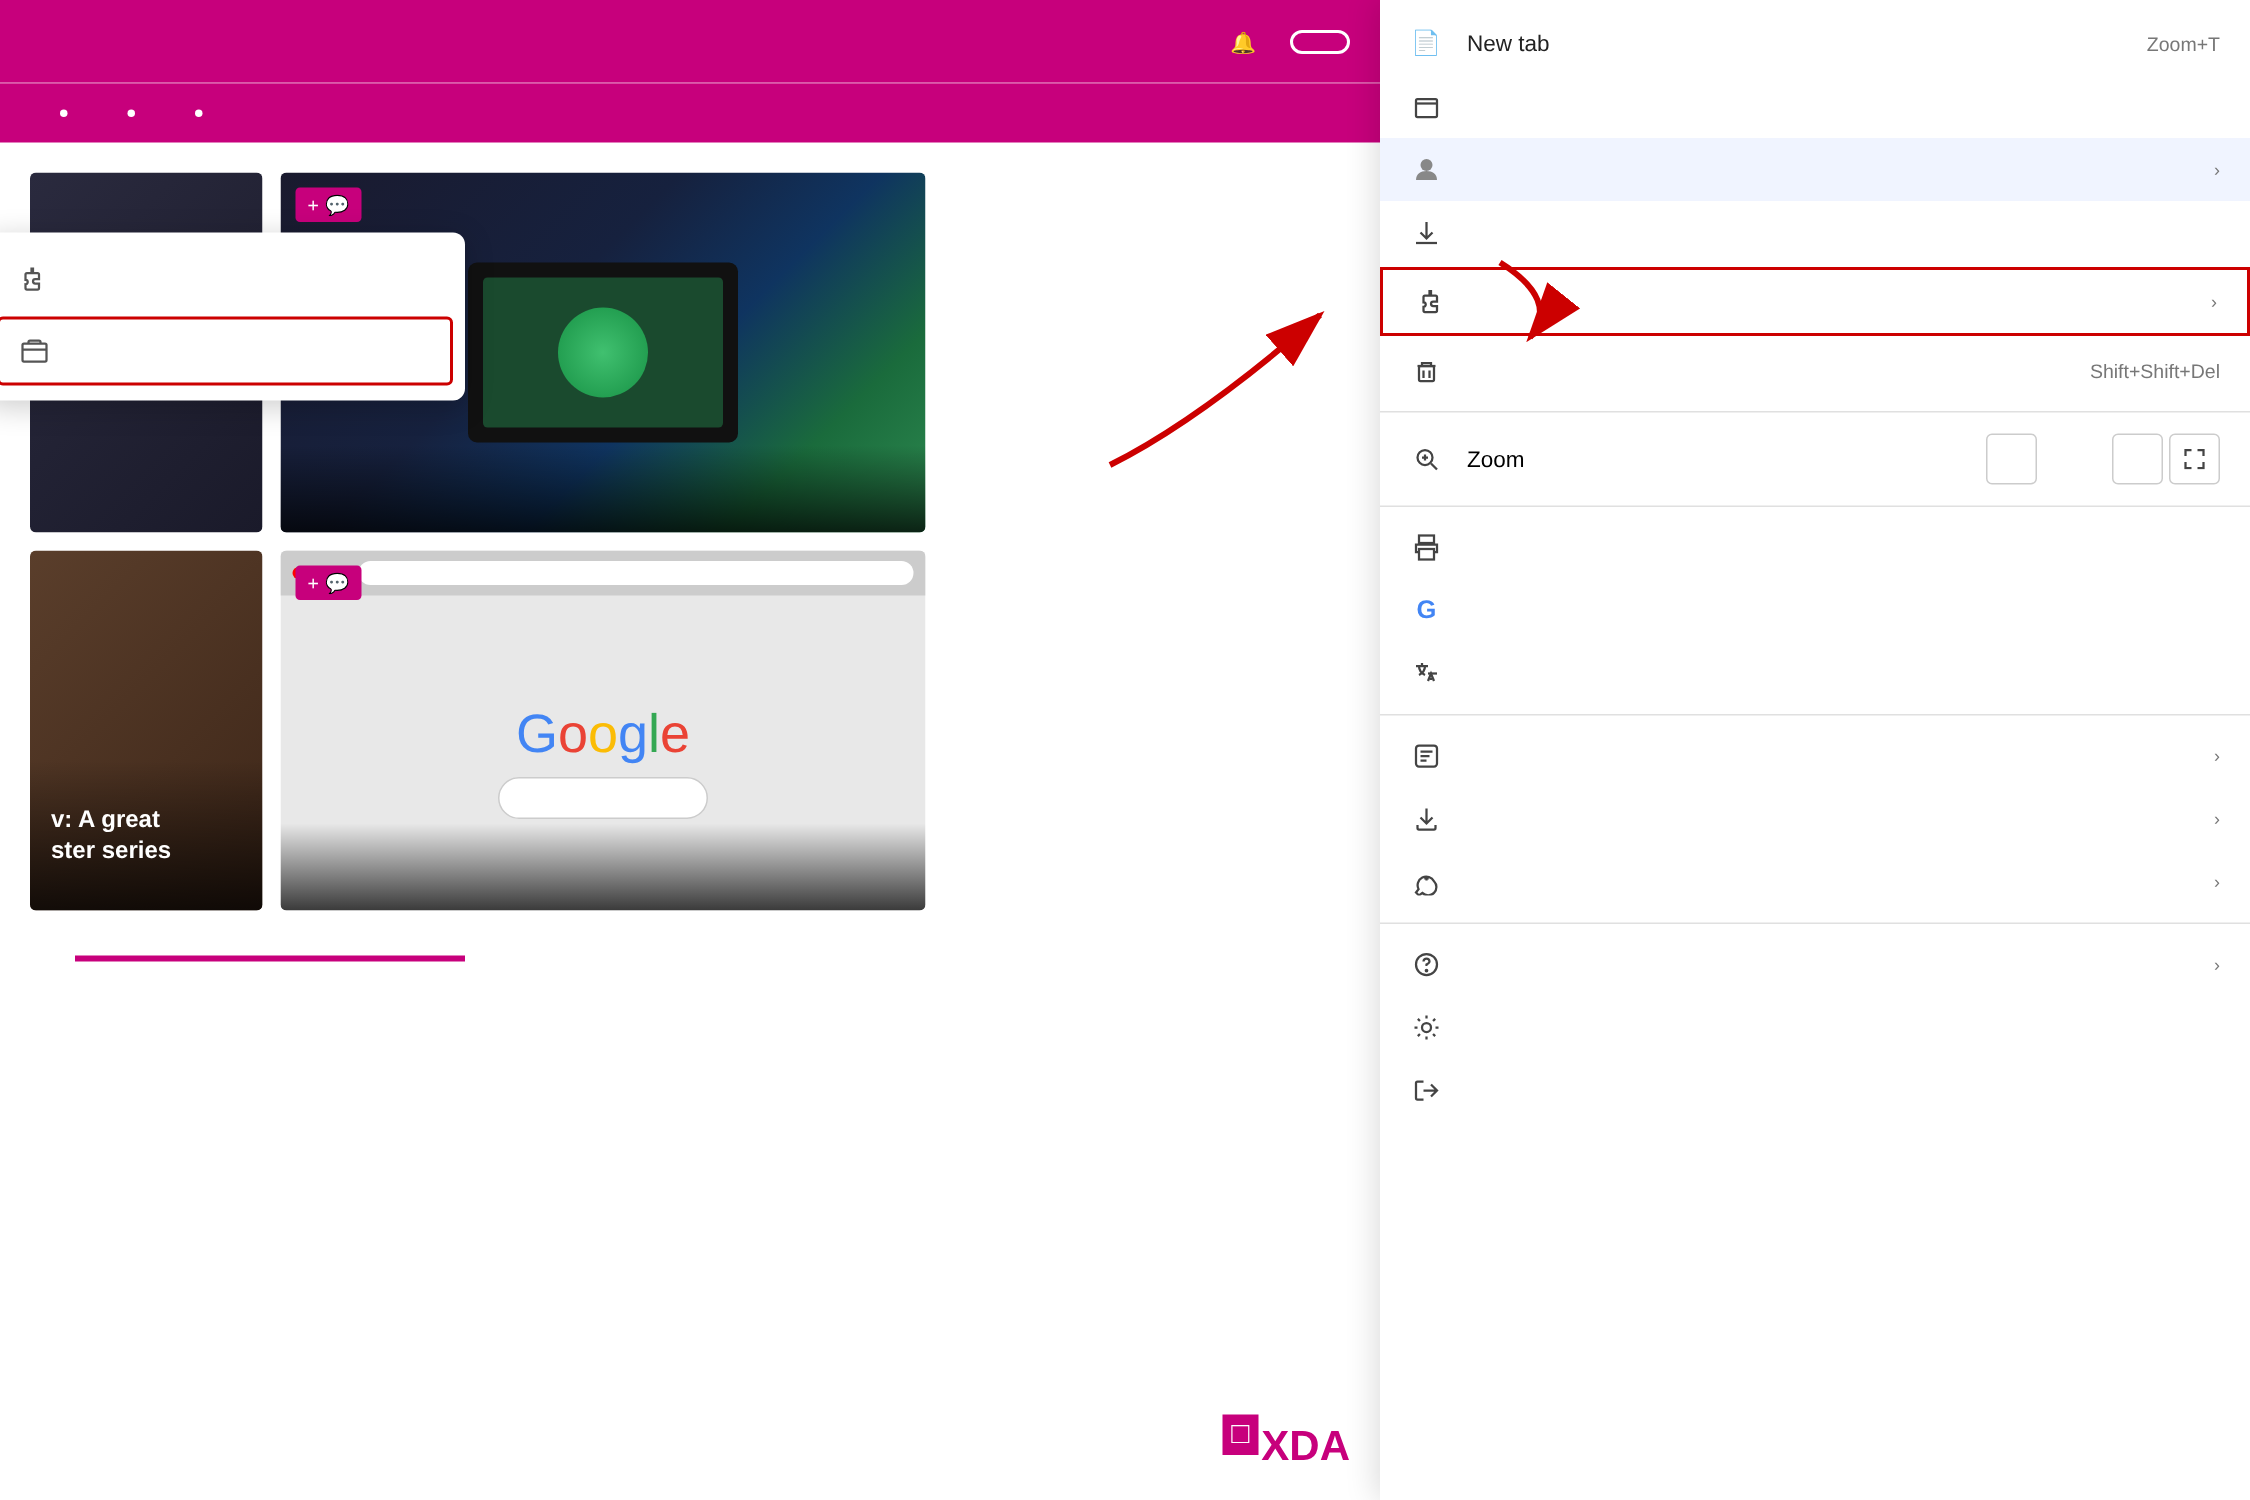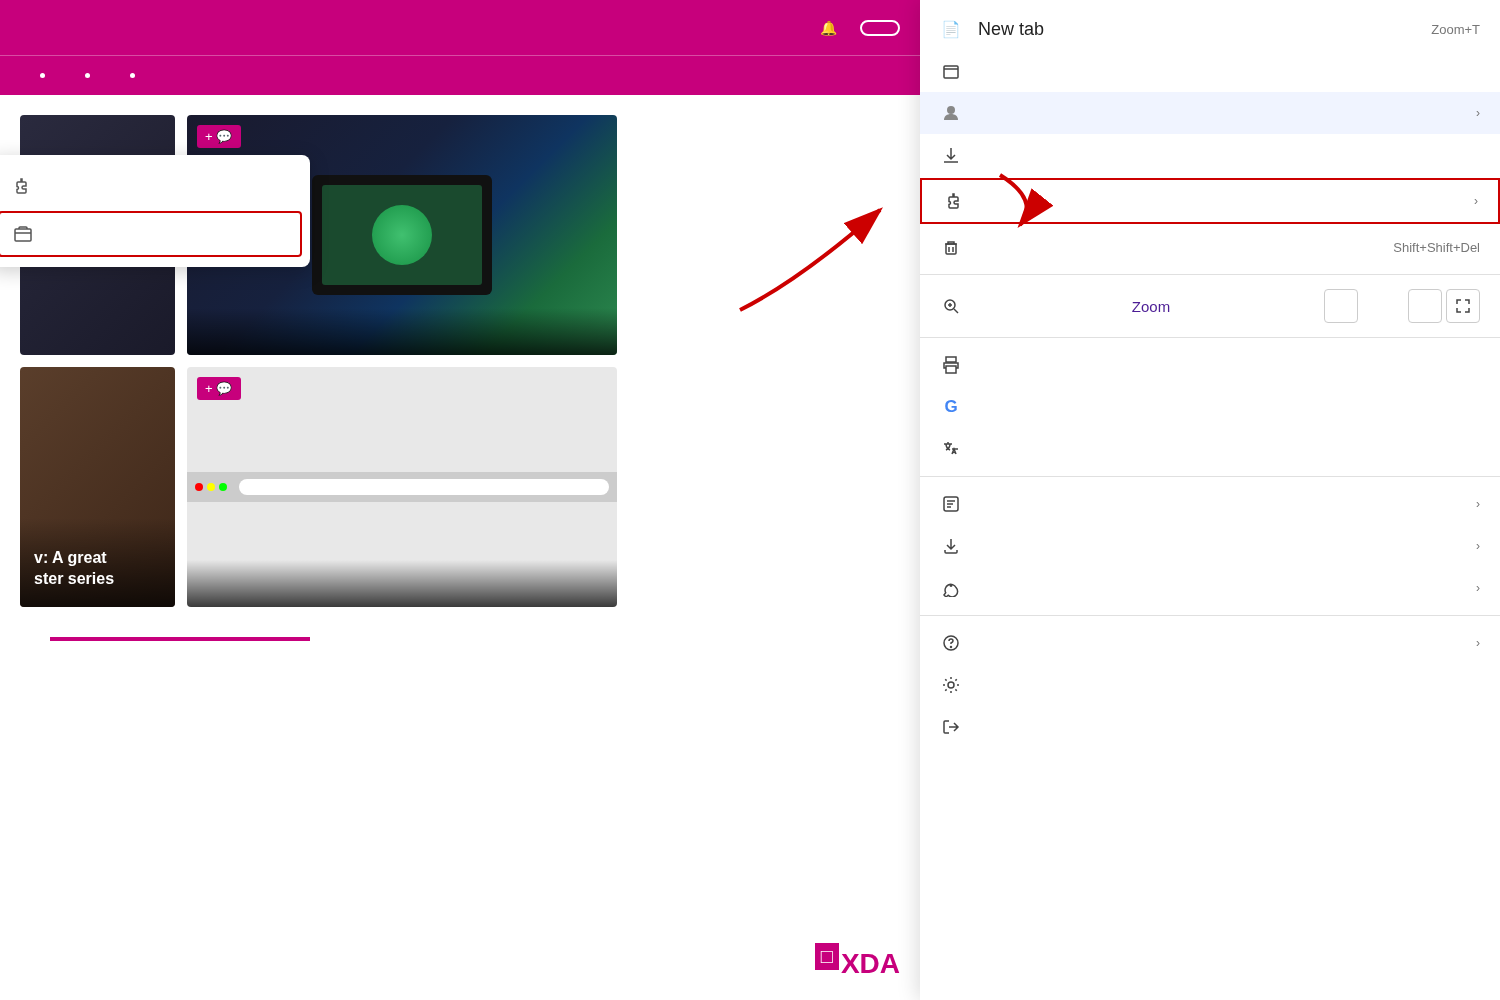--- a/index.html
+++ b/index.html
@@ -81,21 +81,21 @@
       overflow: hidden;
       background: #888;
     }
     .card-tall { height: 240px; }
     .card-short { height: 240px; }
 
     .card-overlay {
       position: absolute;
       bottom: 0; left: 0; right: 0;
       background: linear-gradient(transparent, rgba(0,0,0,0.75));
-      padding: 30px 14px 17px;
+      padding: 30px 14px 28px;
     }
     .card-title {
       color: white;
       font-size: 18px;
       font-weight: 700;
       line-height: 1.3;
     }
     .card-badge {
       position: absolute;
       top: 10px; left: 10px;
@@ -234,21 +234,21 @@
       margin-right: 16px;
       display: flex;
       align-items: center;
       justify-content: center;
       flex-shrink: 0;
       font-size: 16px;
       color: #444;
     }
     .menu-item-label {
       flex: 1;
-      font-size: 18px;
+      font-size: 15px;
       color: #222;
     }
     .menu-item-shortcut {
       color: #777;
       font-size: 13px;
       margin-left: auto;
     }
     .menu-item-arrow {
       color: #777;
       font-size: 12px;
@@ -272,23 +272,22 @@
       height: 22px;
       margin-right: 16px;
       display: flex;
       align-items: center;
       justify-content: center;
       font-size: 16px;
       color: #444;
     }
     .zoom-label {
       font-size: 15px;
-      color: #4c1d95;
+      color: #000000;
       flex: 1;
-      text-align: center;
     }
     .zoom-btn {
       width: 34px;
       height: 34px;
       border: 1px solid #ccc;
       background: white;
       border-radius: 4px;
       font-size: 18px;
       cursor: pointer;
       display: flex;
@@ -432,20 +431,26 @@
 
     <div class="card card-short">
       <div class="card-img-google">
 
         <div style="width:100%;height:30px;background:#ccc;display:flex;align-items:center;padding:0 8px;gap:4px;">
           <div style="width:8px;height:8px;border-radius:50%;background:#f00;"></div>
           <div style="width:8px;height:8px;border-radius:50%;background:#ff0;"></div>
           <div style="width:8px;height:8px;border-radius:50%;background:#0f0;"></div>
           <div style="flex:1;height:16px;background:#fff;border-radius:8px;margin-left:8px;"></div>
         </div>
+        <div style="flex:1;display:flex;flex-direction:column;align-items:center;justify-content:center;gap:8px;padding:10px;">
+          <div class="google-logo">
+            <span class="g-blue">G</span><span class="g-red">o</span><span class="g-yellow">o</span><span class="g-blue">g</span><span class="g-green">l</span><span class="g-red">e</span>
+          </div>
+          <div style="width:140px;height:28px;border:1px solid #ccc;border-radius:20px;background:#fff;"></div>
+        </div>
       </div>
       <div class="card-badge">
         <span>+</span>
           <span>💬</span>
       </div>
       <div class="card-overlay">
         <div class="card-title" style="font-size:15px;"></div>
       </div>
     </div>
   </div>

